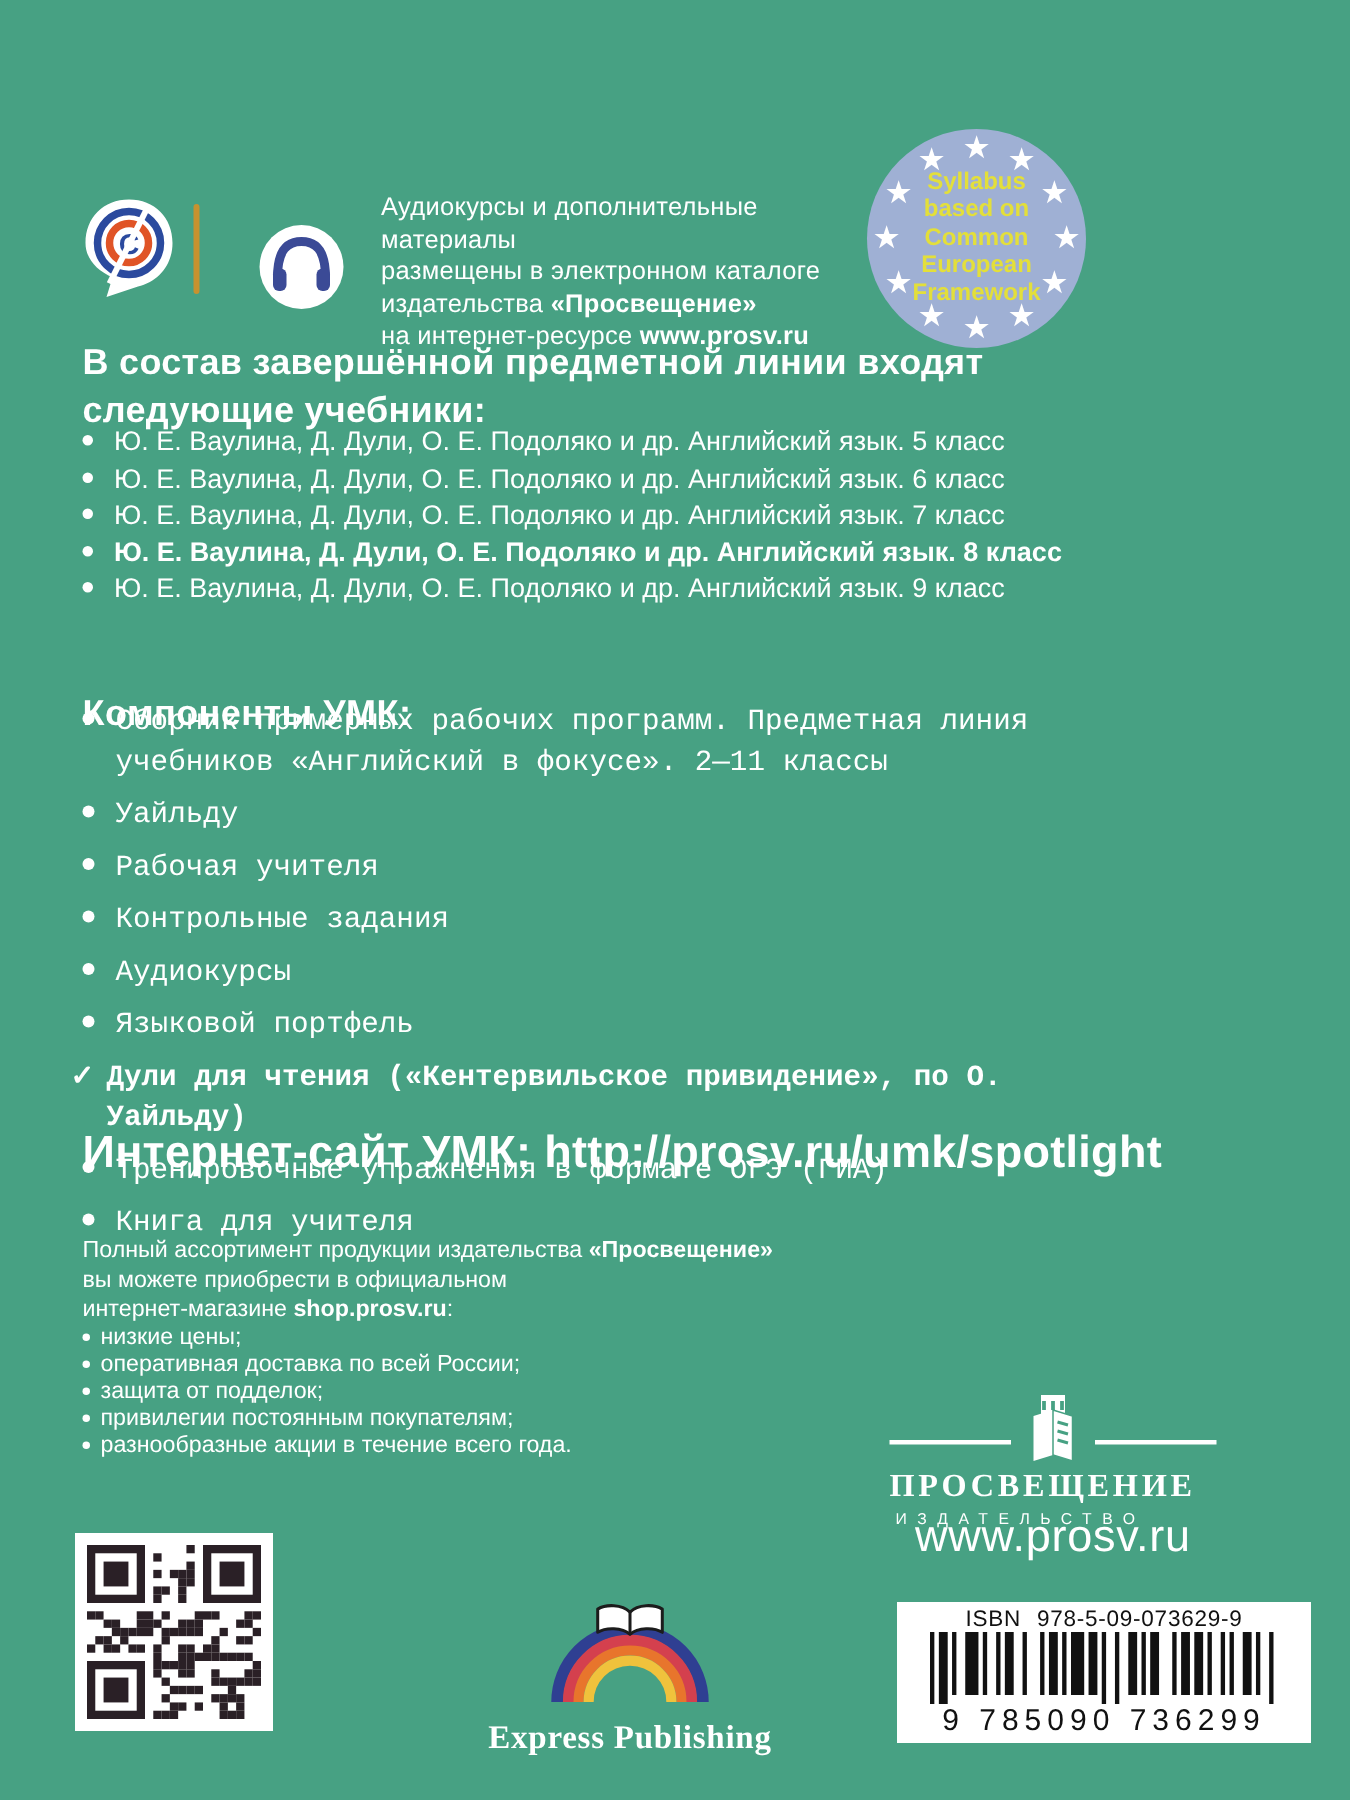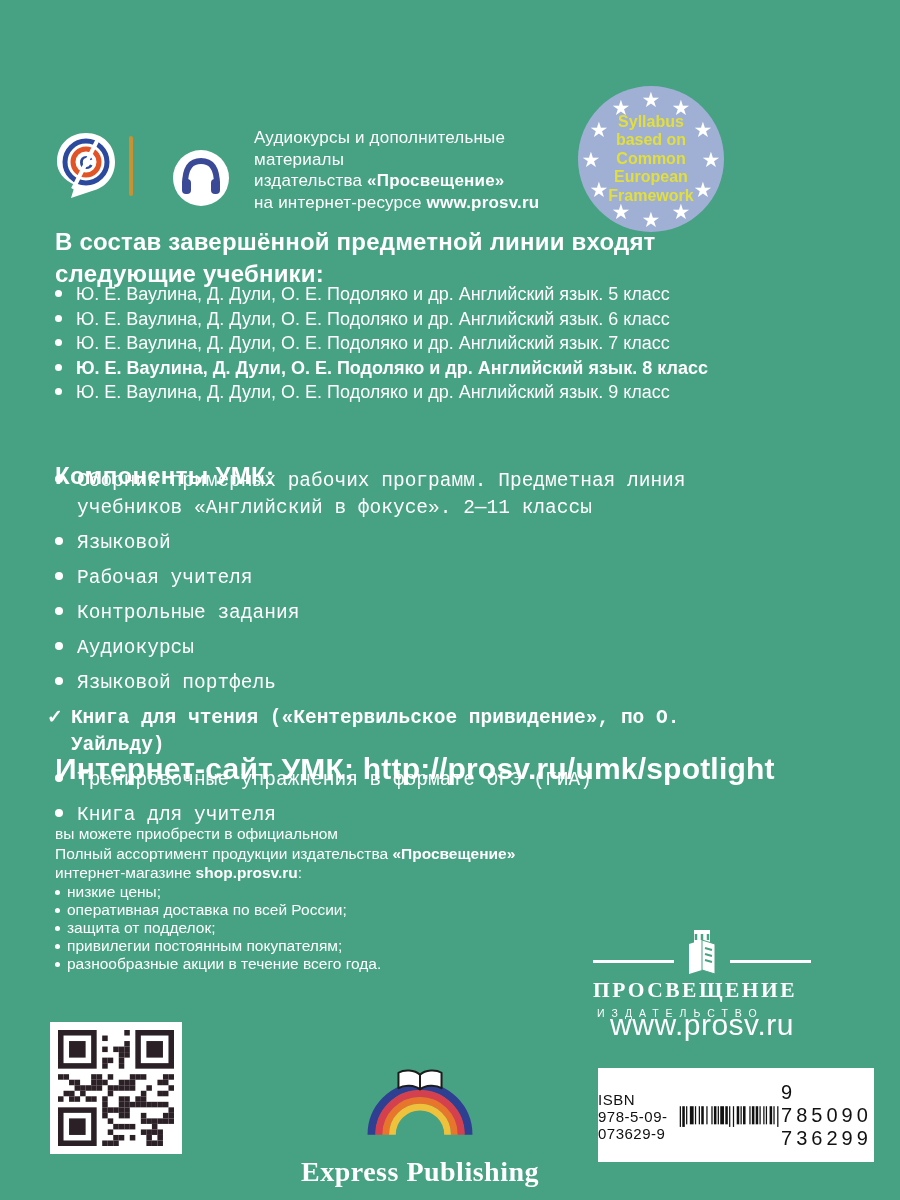--- a/index.html
+++ b/index.html
@@ -48,25 +48,25 @@
   .pros-name{font-family:"Liberation Serif",serif;font-weight:bold;font-size:21.5px;letter-spacing:2.5px;margin-top:4px;}
   .pros-sub{font-size:10.5px;letter-spacing:7px;margin-top:4px;text-indent:4px;}
   .pros-site{position:absolute;left:593px;top:1008px;width:218px;text-align:center;font-size:30px;font-weight:400;letter-spacing:.5px;}
 
   
   .qr-box{position:absolute;left:50px;top:1022px;width:132px;height:132px;background:#fff;
           display:flex;align-items:center;justify-content:center;}
 
   
   .express{position:absolute;left:295px;top:1064px;width:250px;text-align:center;}
-  .express-label{font-family:"Liberation Serif",serif;font-weight:bold;font-size:28px;color:#fff;margin-top:14px;letter-spacing:.5px;}
+  .express-label{font-family:"Liberation Serif",serif;font-weight:bold;font-size:22px;color:#fff;margin-top:2px;letter-spacing:.5px;}
 
   
   .isbn-box{position:absolute;left:598px;top:1068px;width:276px;height:94px;background:#fff;color:#111;
-            display:flex;align-items:center;padding-top:3px;box-sizing:border-box;}
+            display:flex;flex-direction:column;align-items:center;padding-top:3px;box-sizing:border-box;}
   .isbn-label{font-size:15px;letter-spacing:.5px;word-spacing:6px;}
   .isbn-number{font-size:20px;letter-spacing:4px;margin-top:-2px;}
 </style>
 </head>
 <body>
 
 <div class="cover">
 
   <div class="fgos">
     <svg width="66" height="70" viewBox="0 0 66 70">
@@ -84,20 +84,21 @@
     <svg width="58" height="58" viewBox="0 0 58 58">
       <circle cx="29" cy="29" r="28" fill="#fff"></circle>
       <path d="M13 36 C13 17 20 12 29 12 C38 12 45 17 45 36" fill="none" stroke="#3b4a96" stroke-width="6" stroke-linecap="round"></path>
       <rect x="10" y="30" width="9" height="15" rx="4" fill="#3b4a96"></rect>
       <rect x="39" y="30" width="9" height="15" rx="4" fill="#3b4a96"></rect>
     </svg>
   </div>
 
   <div class="info">
       <div class="rline"><span>Аудиокурсы и дополнительные материалы</span></div>
+      <div class="rline"><span>размещены в электронном каталоге</span></div>
       <div class="rline"><span>издательства </span><span class="b">«Просвещение»</span></div>
       <div class="rline"><span>на интернет-ресурсе </span><span class="b">www.prosv.ru</span></div>
     </div>
 
   <div class="badge">
     <div class="badge-text">
         <div>Syllabus</div>
         <div>based on</div>
         <div>Common</div>
         <div>European</div>
@@ -142,57 +143,57 @@
     </div>
 
   <div class="comp-heading">Компоненты УМК:</div>
   <div class="comp-list">
       <div class="item">
         <span class="dot"></span>
         <span class="t">Сборник примерных рабочих программ. Предметная линия учебников «Английский в фокусе». 2—11 классы</span>
       </div>
       <div class="item">
         <span class="dot"></span>
-        <span class="t">Языковой</span>
+        <span class="t">Уайльду</span>
       </div>
       <div class="item">
         <span class="dot"></span>
         <span class="t">Рабочая учителя</span>
       </div>
       <div class="item">
         <span class="dot"></span>
         <span class="t">Контрольные задания</span>
       </div>
       <div class="item">
         <span class="dot"></span>
         <span class="t">Аудиокурсы</span>
       </div>
       <div class="item">
         <span class="dot"></span>
         <span class="t">Языковой портфель</span>
       </div>
       <div class="item">
         <span class="chk">✓</span>
-        <span class="t b">Книга для чтения («Кентервильское привидение», по О. Уайльду)</span>
+        <span class="t b">Дули для чтения («Кентервильское привидение», по О. Уайльду)</span>
       </div>
       <div class="item">
         <span class="dot"></span>
         <span class="t">Тренировочные упражнения в формате ОГЭ (ГИА)</span>
       </div>
       <div class="item">
         <span class="dot"></span>
         <span class="t">Книга для учителя</span>
       </div>
     </div>
   <div class="site-line">Интернет-сайт УМК: http://prosv.ru/umk/spotlight</div>
 
   <div class="shop">
     <div>
+        <div class="rline"><span>Полный ассортимент продукции издательства </span><span class="b">«Просвещение»</span></div>
         <div class="rline"><span>вы можете приобрести в официальном</span></div>
-        <div class="rline"><span>Полный ассортимент продукции издательства </span><span class="b">«Просвещение»</span></div>
         <div class="rline"><span>интернет-магазине </span><span class="b">shop.prosv.ru</span><span>:</span></div>
       </div>
     <div class="shop-bullets">
         <div class="item">
           <span class="dot"></span>
           <span class="t">низкие цены;</span>
         </div>
         <div class="item">
           <span class="dot"></span>
           <span class="t">оперативная доставка по всей России;</span>

